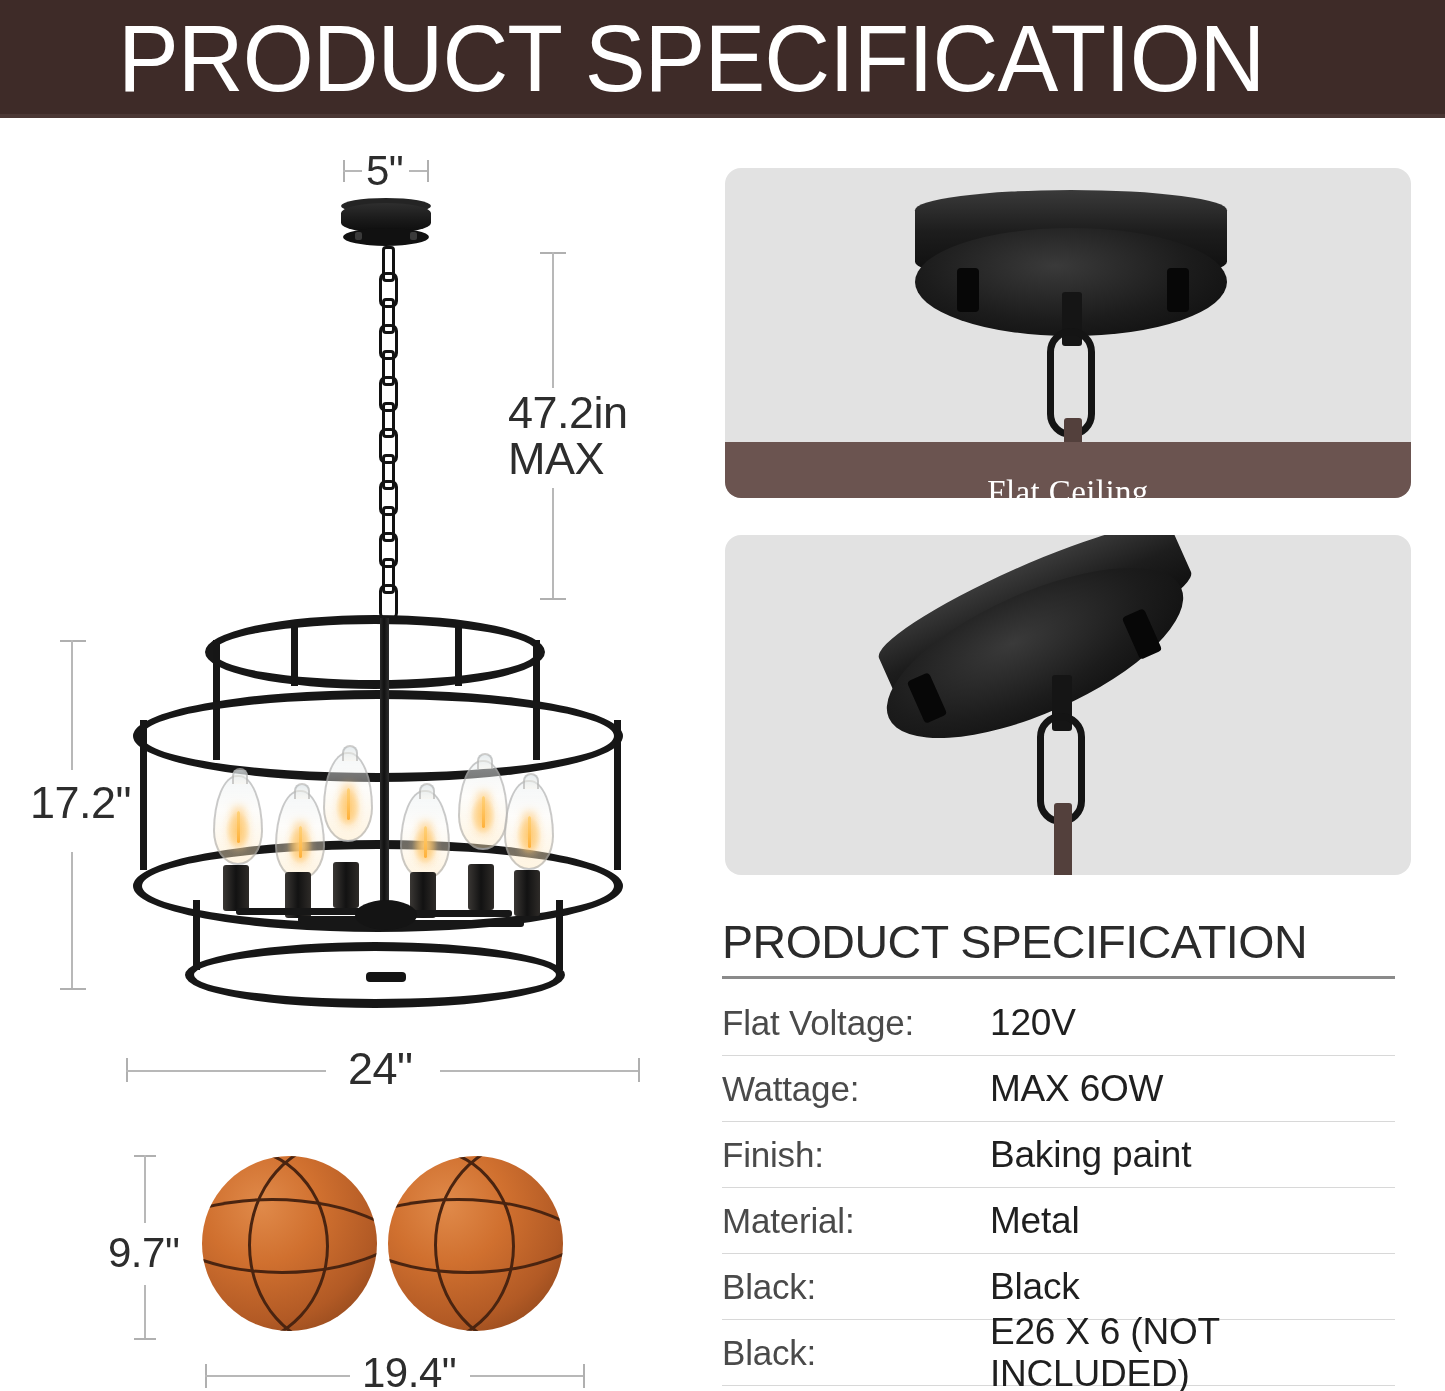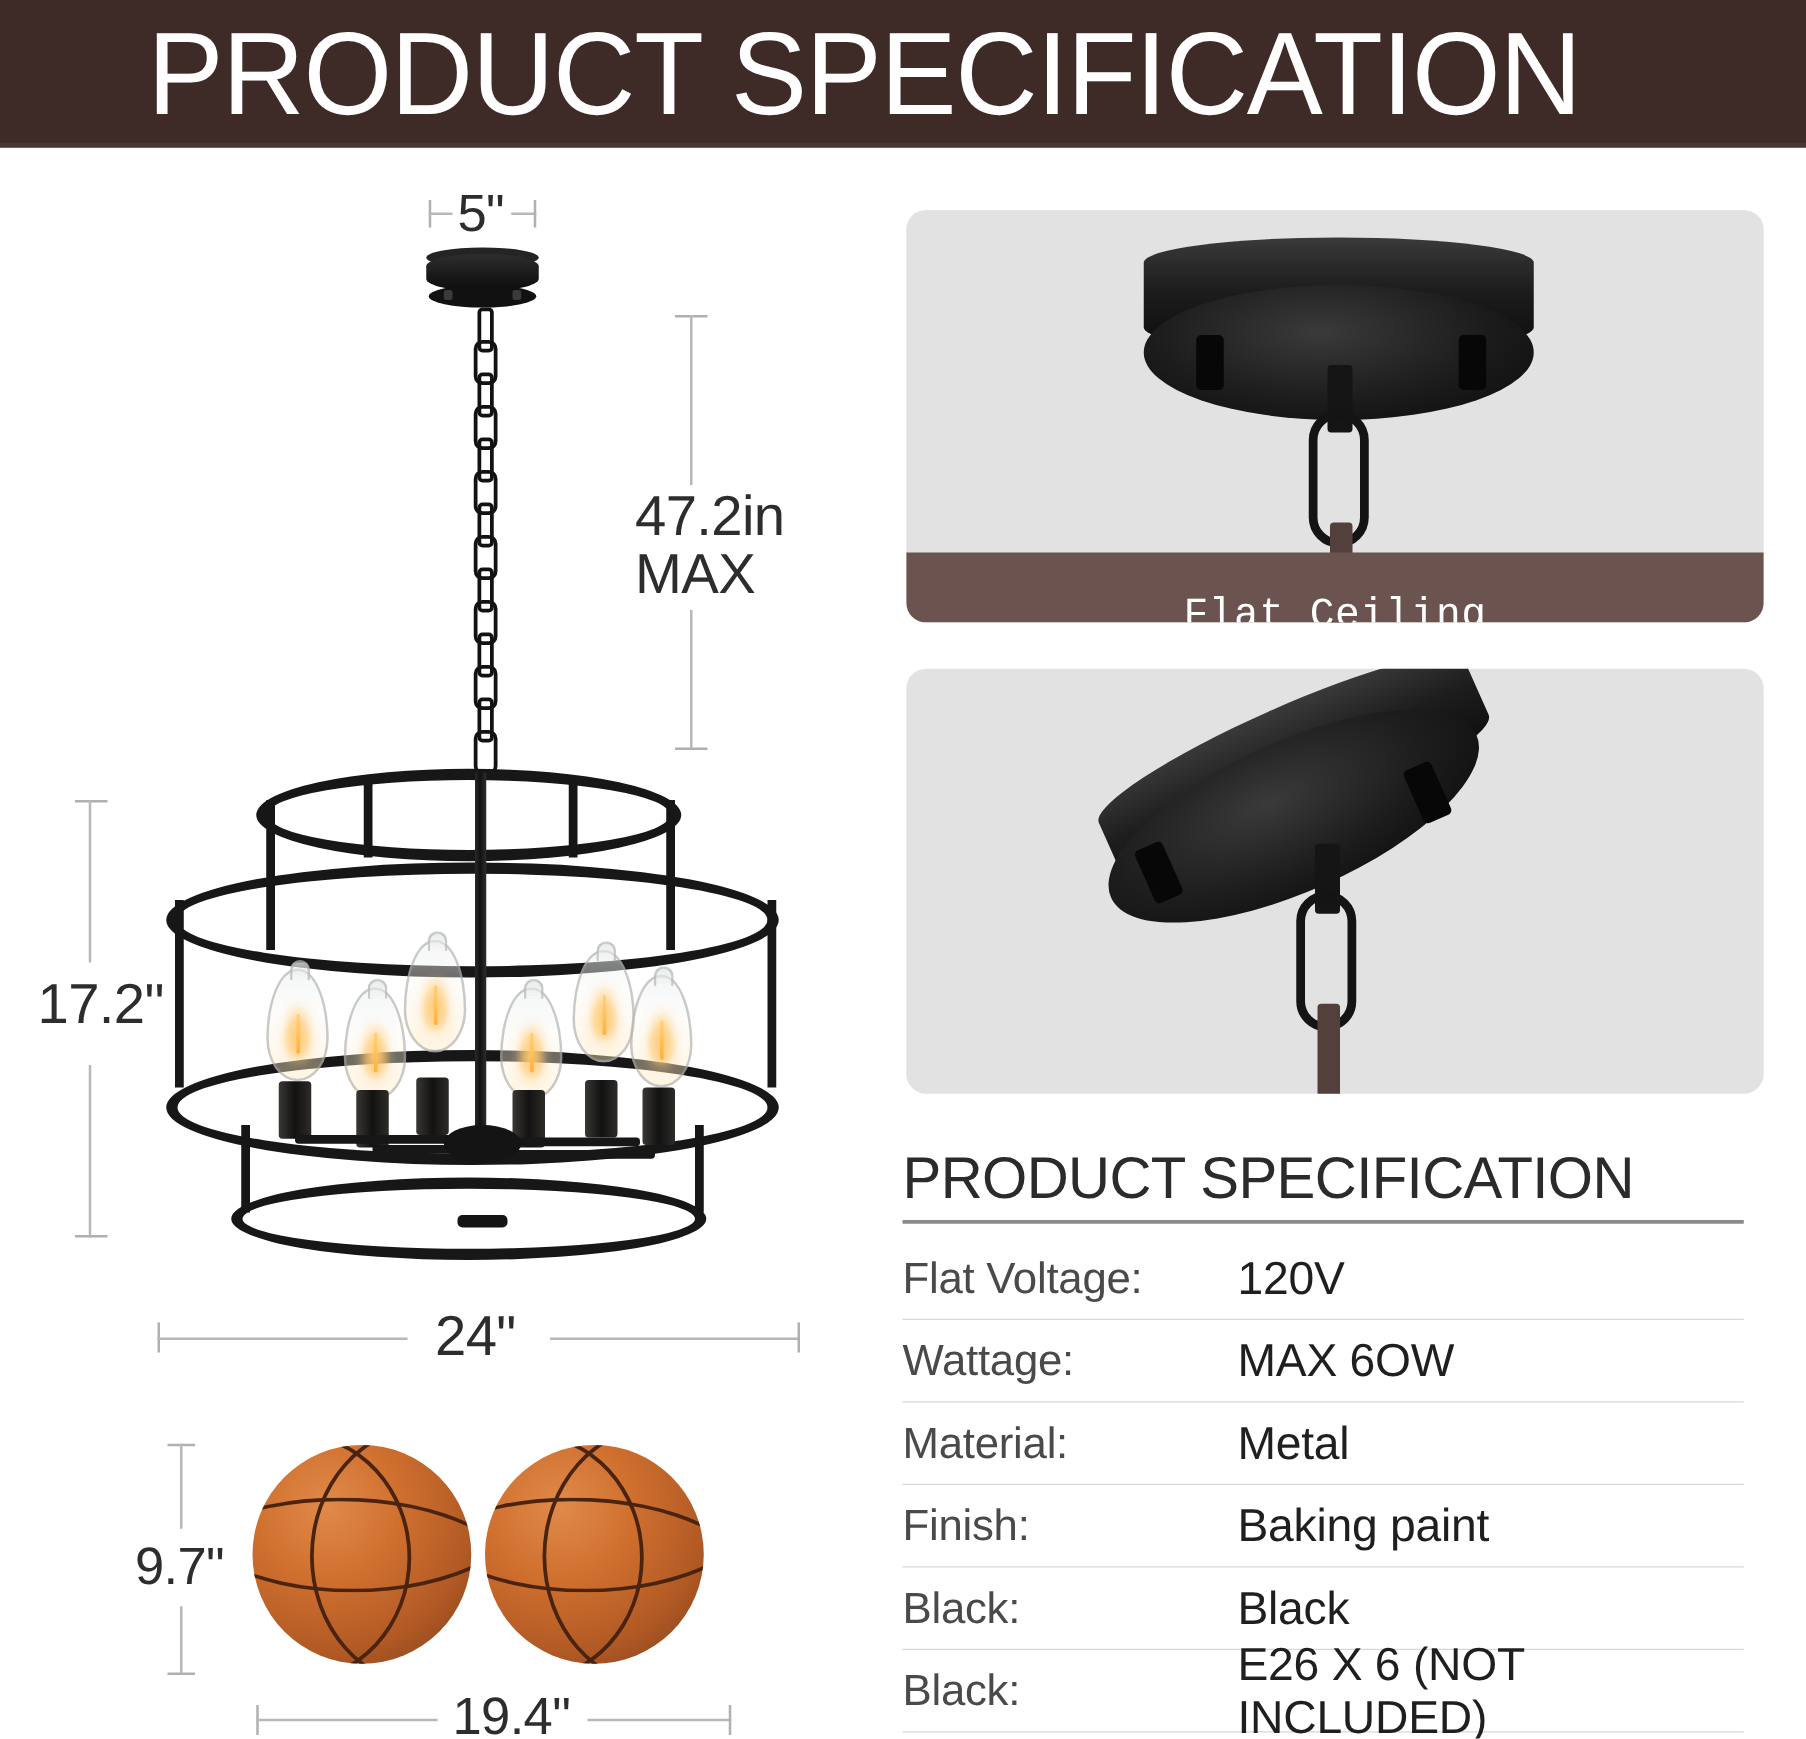--- a/index.html
+++ b/index.html
@@ -231,21 +231,21 @@
     width: 100%; height: 56px;
     background: #6B5450;
     display: flex;
     align-items: center;
     justify-content: center;
   }
   .card-label-text {
     color: #ffffff;
     font-size: 33px;
     letter-spacing: 0.4px;
-    font-family: Liberation Mono, monospace;
+    font-family: Liberation Serif, serif;
     margin-top: 44px;
   }
 
   .mount-canopy {
     position: absolute;
     background: linear-gradient(180deg, #3a3a3a 0%, #1d1d1d 45%, #0c0c0c 100%);
     border-radius: 50% / 22%;
   }
   .mount-face {
     position: absolute;
@@ -492,26 +492,26 @@
   <div class="spec-table">
     <div class="spec-row">
       <div class="spec-key">Flat Voltage:</div>
       <div class="spec-val">120V</div>
     </div>
     <div class="spec-row">
       <div class="spec-key">Wattage:</div>
       <div class="spec-val">MAX 6OW</div>
     </div>
     <div class="spec-row">
+      <div class="spec-key">Finish:</div>
+      <div class="spec-val">Baking paint</div>
+    </div>
+    <div class="spec-row">
       <div class="spec-key">Material:</div>
       <div class="spec-val">Metal</div>
-    </div>
-    <div class="spec-row">
-      <div class="spec-key">Finish:</div>
-      <div class="spec-val">Baking paint</div>
     </div>
     <div class="spec-row">
       <div class="spec-key">Black:</div>
       <div class="spec-val">Black</div>
     </div>
     <div class="spec-row">
       <div class="spec-key">Black:</div>
       <div class="spec-val">E26 X 6 (NOT INCLUDED)</div>
     </div>
   </div>

